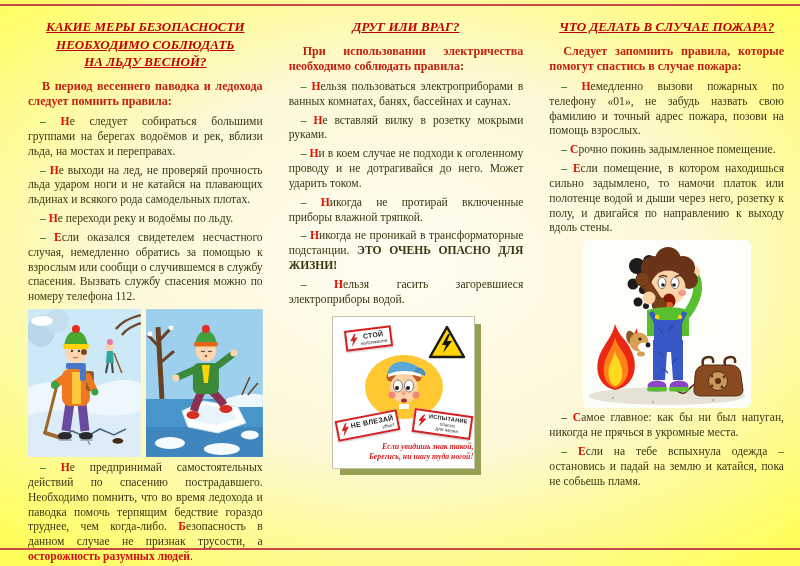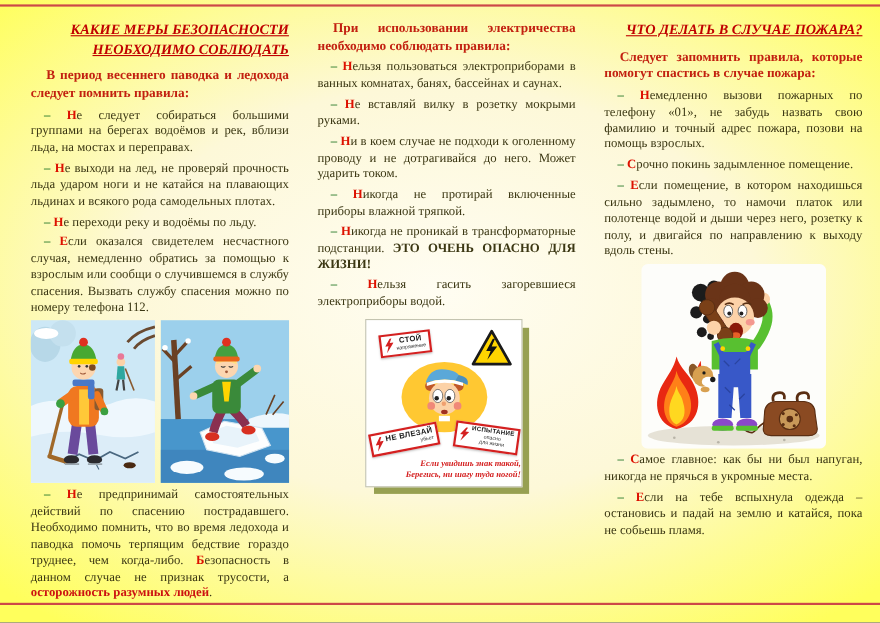--- a/index.html
+++ b/index.html
@@ -7,21 +7,21 @@
     position:relative;width:800px;height:566px;overflow:hidden;
     font-family:"Liberation Serif",serif;
     background:radial-gradient(ellipse 72% 66% at 50% 47%, #fffdf2 0%, #fdf8d8 50%, #ffff5c 100%);
   }
   .rule{position:absolute;left:0;width:800px;height:2px;background:#cc4848;}
   .rule-top{top:4px;}
   .rule-bottom{top:548px;}
   .cols{position:absolute;top:10px;left:0;width:800px;box-sizing:border-box;
         display:flex;gap:26px;padding:0 16px 0 28px;}
   .col{flex:1;min-width:0;color:#3b3713;font-size:11.6px;line-height:1.28;text-align:justify;}
-  .title{color:#c00000;font-weight:bold;font-style:italic;text-align:right;
+  .title{color:#c00000;font-weight:bold;font-style:italic;text-align:center;
          font-size:13px;line-height:1.35;margin:8px 0 8px;}
   .title span{display:block;text-decoration:underline;}
   .intro{color:#c22010;font-weight:bold;font-size:12.1px;line-height:1.3;margin:0 0 5px;text-indent:14px;}
   .bullet{margin:0 0 4px;text-indent:12px;}
   .dash{color:#2f7d2f;font-weight:bold;}
   .init{color:#dd1100;font-weight:bold;}
   .hl{color:#cc1111;font-weight:bold;}
   .caps{font-weight:bold;}
   
   .pics{display:flex;gap:5px;margin:2px 0 4px;}
@@ -53,20 +53,21 @@
 <div class="page">
   <div class="rule rule-top"></div>
   <div class="rule rule-bottom"></div>
 
   <div class="cols">
 
     <div class="col">
       <div class="title">
         <span>КАКИЕ МЕРЫ БЕЗОПАСНОСТИ</span>
         <span>НЕОБХОДИМО СОБЛЮДАТЬ</span>
+        <span>НА ЛЬДУ ВЕСНОЙ?</span>
       </div>
       <p class="intro">В период весеннего паводка и ледохода следует помнить правила:</p>
 
       <p class="bullet"><span class="dash">–</span> <span class="init">Н</span><span>е следует собираться большими группами на берегах водоёмов и рек, вблизи льда, на мостах и переправах.</span></p>
       <p class="bullet"><span class="dash">–</span> <span class="init">Н</span><span>е выходи на лед, не проверяй прочность льда ударом ноги и не катайся на плавающих льдинах и всякого рода самодельных плотах.</span></p>
       <p class="bullet"><span class="dash">–</span> <span class="init">Н</span><span>е переходи реку и водоёмы по льду.</span></p>
       <p class="bullet"><span class="dash">–</span> <span class="init">Е</span><span>сли оказался свидетелем несчастного случая, немедленно обратись за помощью к взрослым или сообщи о случившемся в службу спасения. Вызвать службу спасения можно по номеру телефона 112.</span></p>
 
       <div class="pics">
 
@@ -151,20 +152,21 @@
             <circle cx="60" cy="20" r="4" fill="#e03020"></circle>
           </g>
         </svg>
       </div>
 
       <p class="bullet"><span class="dash">–</span> <span class="init">Н</span><span>е предпринимай самостоятельных действий по спасению пострадавшего. Необходимо помнить, что во время ледохода и паводка помочь терпящим бедствие гораздо труднее, чем когда-либо. </span><span class="init">Б</span><span>езопасность в данном случае не признак трусости, а </span><span class="hl">осторожность разумных людей</span><span>.</span></p>
     </div>
 
     <div class="col">
       <div class="title">
+        <span>ДРУГ ИЛИ ВРАГ?</span>
       </div>
       <p class="intro">При использовании электричества необходимо соблюдать правила:</p>
 
       <p class="bullet"><span class="dash">–</span> <span class="init">Н</span><span>ельзя пользоваться электроприборами в ванных комнатах, банях, бассейнах и саунах.</span></p>
       <p class="bullet"><span class="dash">–</span> <span class="init">Н</span><span>е вставляй вилку в розетку мокрыми руками.</span></p>
       <p class="bullet"><span class="dash">–</span> <span class="init">Н</span><span>и в коем случае не подходи к оголенному проводу и не дотрагивайся до него. Может ударить током.</span></p>
       <p class="bullet"><span class="dash">–</span> <span class="init">Н</span><span>икогда не протирай включенные приборы влажной тряпкой.</span></p>
       <p class="bullet"><span class="dash">–</span> <span class="init">Н</span><span>икогда не проникай в трансформаторные подстанции. </span><span class="caps">ЭТО ОЧЕНЬ ОПАСНО ДЛЯ ЖИЗНИ!</span></p>
       <p class="bullet"><span class="dash">–</span> <span class="init">Н</span><span>ельзя гасить загоревшиеся электроприборы водой.</span></p>
 

